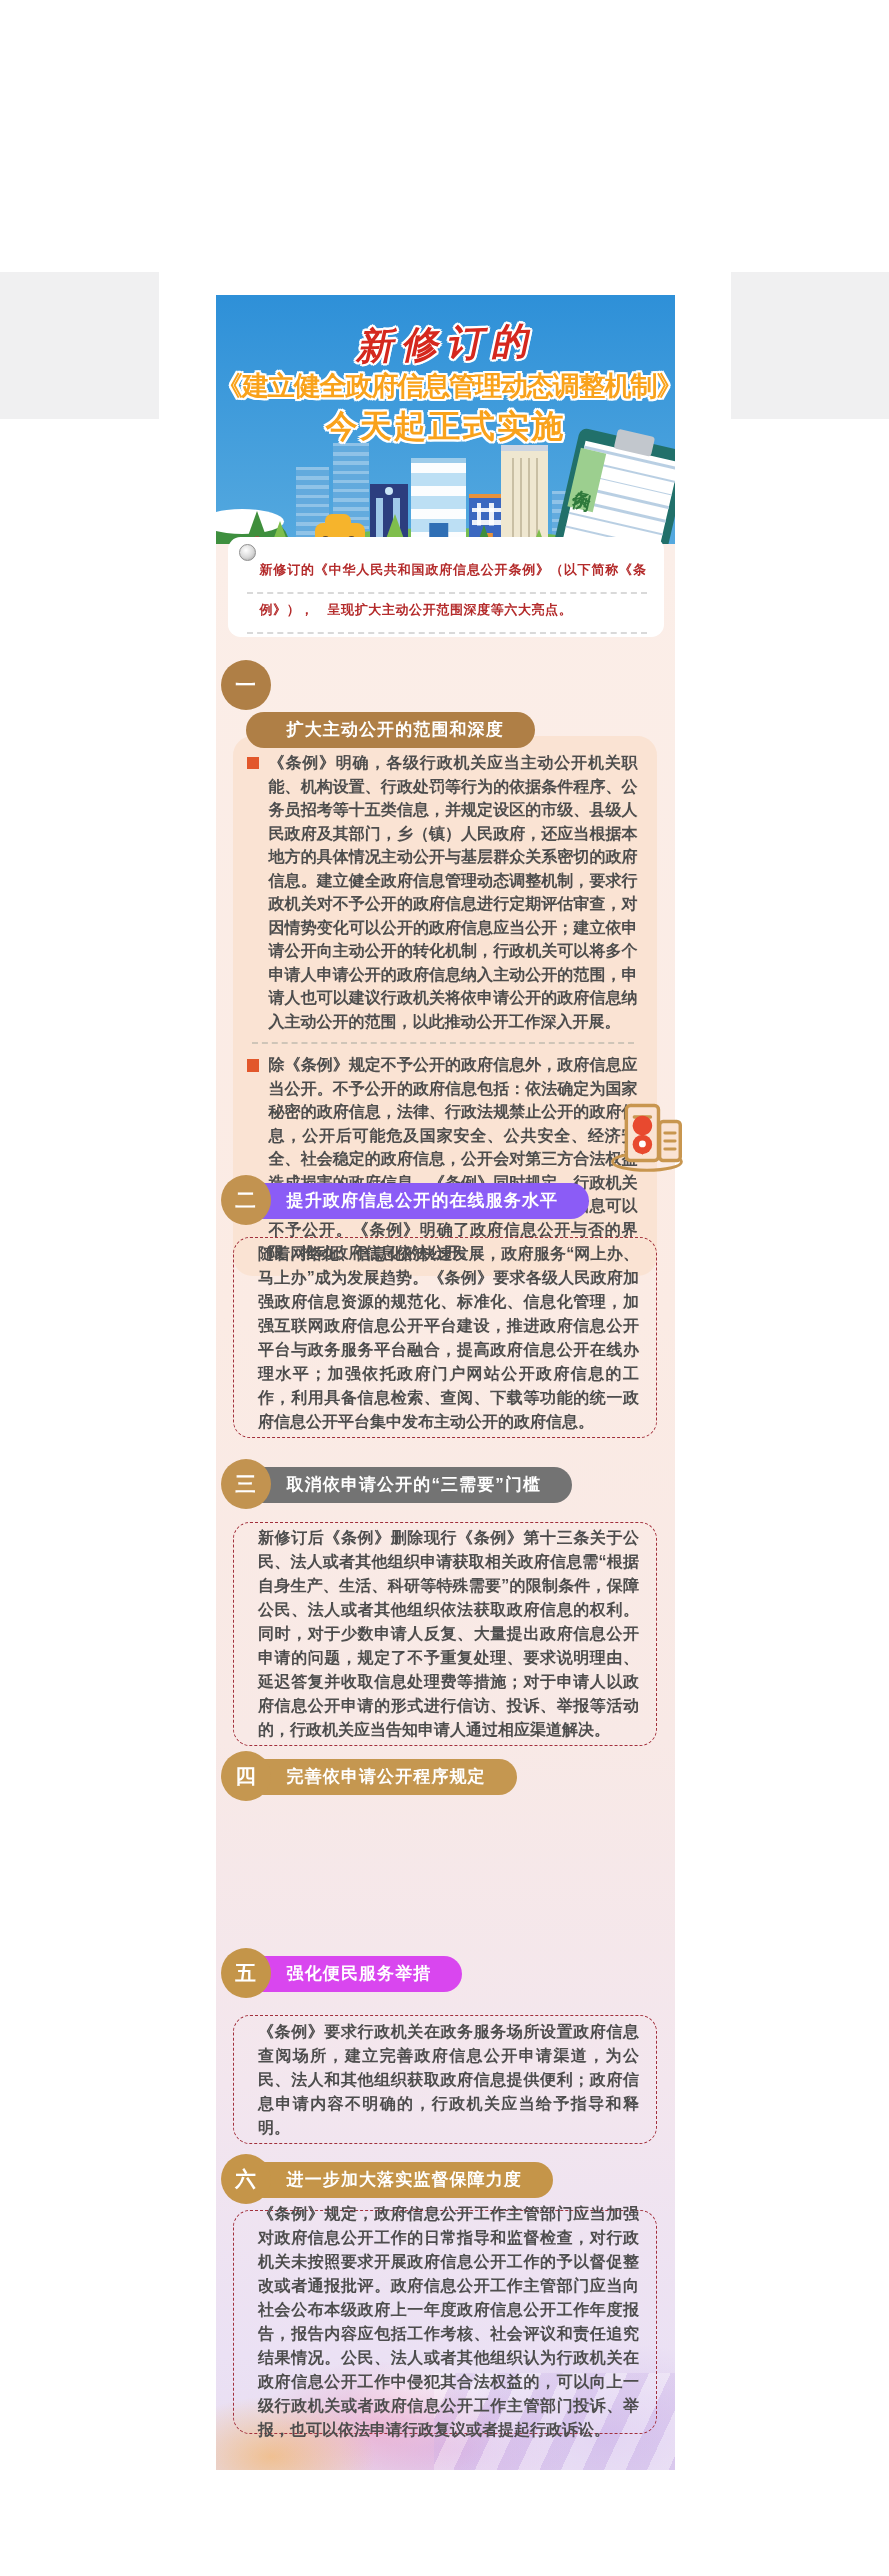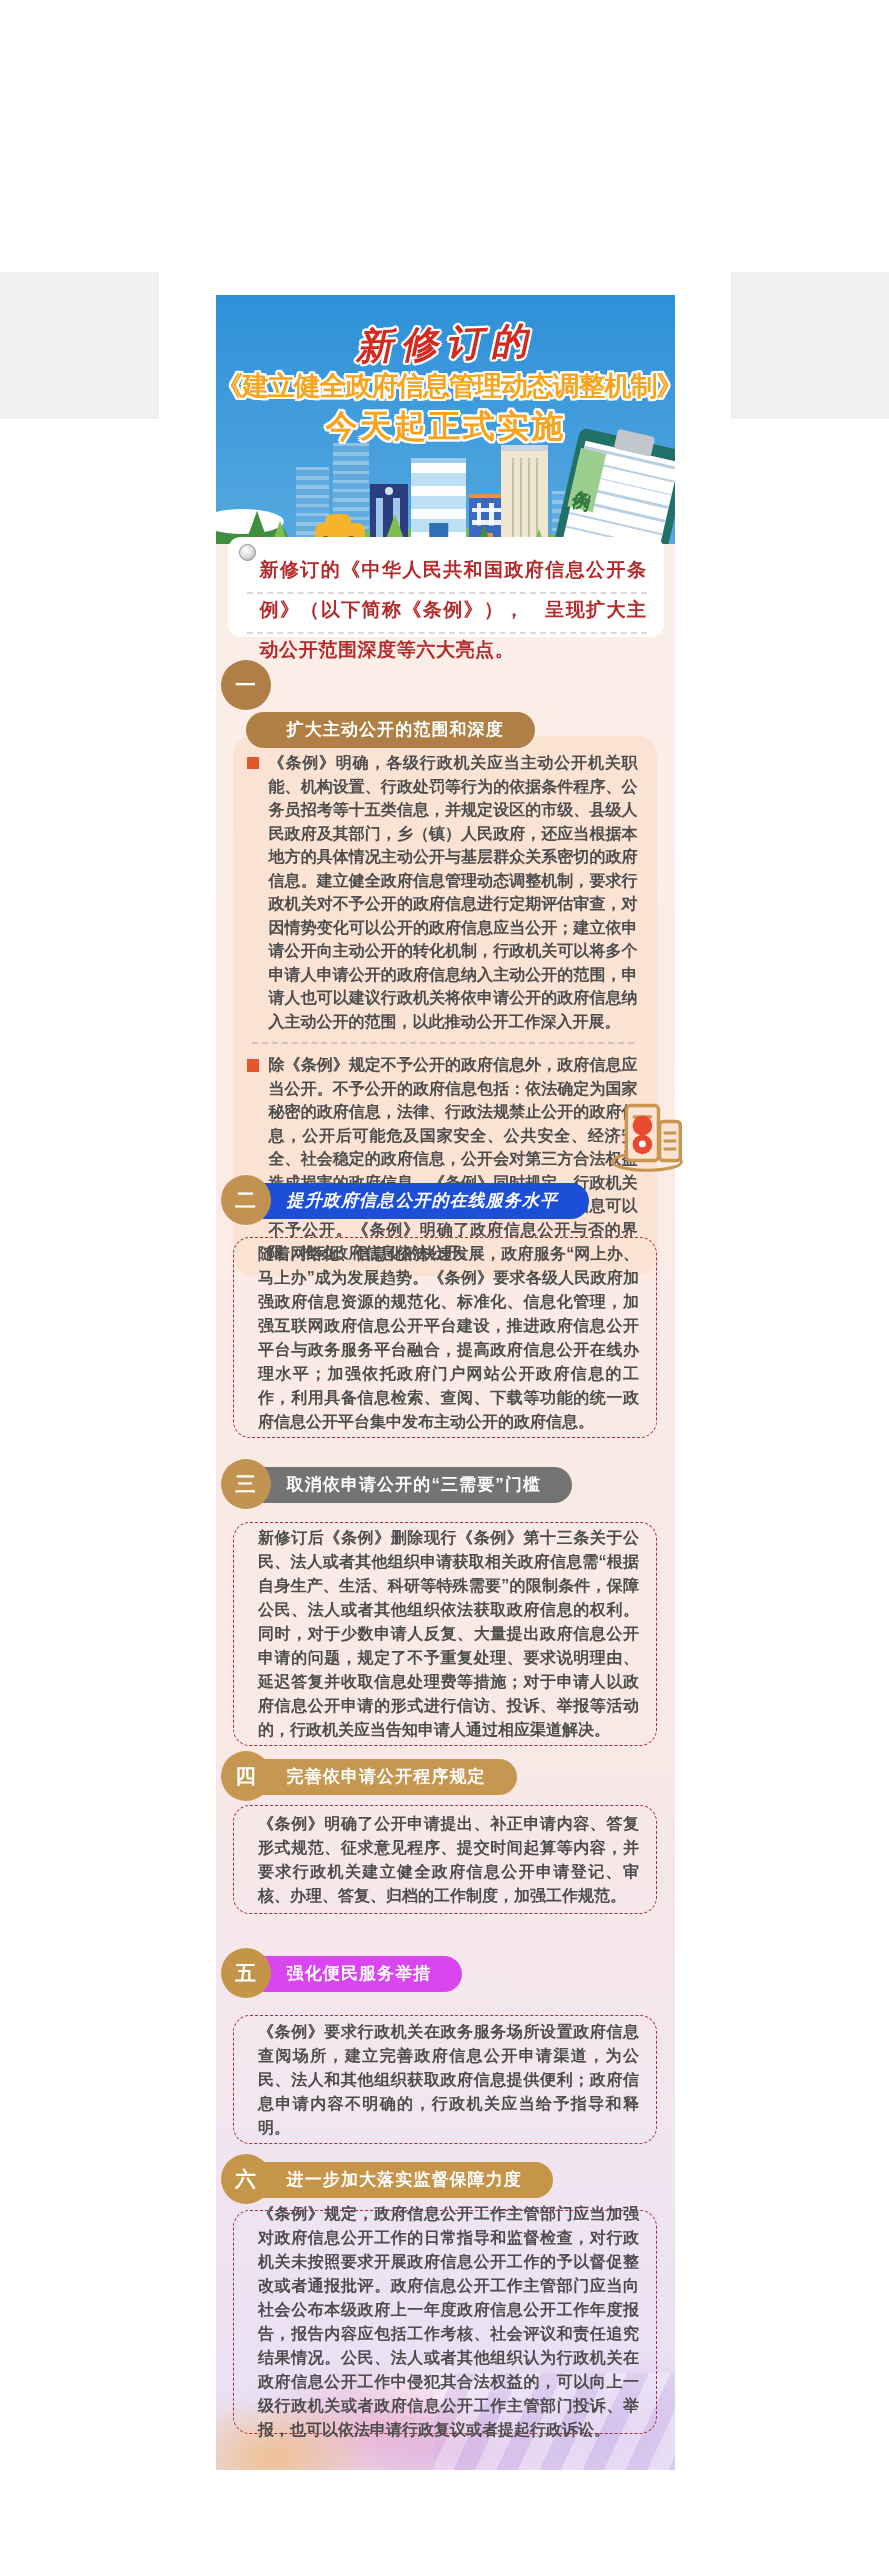--- a/index.html
+++ b/index.html
@@ -83,21 +83,21 @@
         radial-gradient(ellipse 241px 126px at 85% 80%, rgba(210,188,238,.7) 0%, rgba(210,188,238,0) 75%); }
   .footer-stripes { position:absolute; right:0; top:69px; width:241px; height:97px;
       background:repeating-linear-gradient(115deg, rgba(255,255,255,.28) 0 19.5px, rgba(199,174,229,.25) 19.5px 39px); }
 
   
   .intro-card { position:absolute; left:11.5px; top:242px; width:436px; height:100px; background:#fff;
       border-radius:12.6px; z-index:5; }
   .card-pin { position:absolute; left:11.5px; top:6.9px; width:17px; height:17px; border-radius:50%;
       background:radial-gradient(circle at 40% 35%, #ffffff 0%, #D8D8D8 55%, #9A9A9A 100%);
       border:1.7px solid #8F8F8F; }
-  .card-text { position:absolute; left:32px; top:12.6px; width:387px; font-size:19px; font-weight:bold;
+  .card-text { position:absolute; left:32px; top:12.6px; width:387px; font-size:13px; font-weight:bold;
       line-height:40px; letter-spacing:0.6px; text-align:justify; }
   .card-rule { position:absolute; left:19.5px; right:17px; border-top:2.3px dashed var(--rule-gray); }
   .rule-1 { top:55px; } .rule-2 { top:95px; }
 
   
   .sec-head { position:absolute; left:4.6px; height:53px; z-index:3; }
   .num-circle { position:absolute; left:0; top:0; width:50px; height:50px; border-radius:50%; z-index:2;
       display:flex; align-items:center; justify-content:center; color:#fff; font-size:20.6px; font-weight:bold; }
   .head-bar { position:absolute; left:25px; top:8px; height:36px; line-height:36px; border-radius:18px;
       padding:0 31px 0 41px; color:#fff; font-size:17px; font-weight:bold; white-space:nowrap; z-index:1;
@@ -195,42 +195,39 @@
     <rect x="88" y="34" width="36" height="68" rx="6" fill="#FAE3D3" stroke="var(--icon-gold)" stroke-width="6"></rect>
     <line x1="97" y1="54" x2="115" y2="54" stroke="var(--icon-gold)" stroke-width="5" stroke-linecap="round"></line>
     <line x1="97" y1="68" x2="115" y2="68" stroke="var(--icon-gold)" stroke-width="5" stroke-linecap="round"></line>
     <line x1="97" y1="82" x2="115" y2="82" stroke="var(--icon-gold)" stroke-width="5" stroke-linecap="round"></line>
     <path d="M58 58 a17 17 0 1 1 0.1 0 M58 92 l-12 -18 h24 z" fill="var(--icon-pin-orange)"></path>
     <circle cx="58" cy="74" r="17" fill="var(--icon-pin-orange)"></circle>
     <circle cx="58" cy="73" r="6" fill="#ffffff"></circle>
   </svg>
 
   <div class="sec-head h2">
-    <div class="head-bar" style="background-color: #1d4ed8; font-style: italic;">提升政府信息公开的在线服务水平</div>
+    <div class="head-bar" style="background-color: #8b5cf6;">提升政府信息公开的在线服务水平</div>
     <div class="num-circle" style="background-color: rgb(194, 147, 80);">二</div>
   </div>
   <div class="box dashed-box b2">
     <p>随着网络化、信息化的快速发展，政府服务“网上办、马上办”成为发展趋势。《条例》要求各级人民政府加强政府信息资源的规范化、标准化、信息化管理，加强互联网政府信息公开平台建设，推进政府信息公开平台与政务服务平台融合，提高政府信息公开在线办理水平；加强依托政府门户网站公开政府信息的工作，利用具备信息检索、查阅、下载等功能的统一政府信息公开平台集中发布主动公开的政府信息。</p>
   </div>
 
   <div class="sec-head h3">
     <div class="head-bar" style="background-color: #737373;">取消依申请公开的“三需要”门槛</div>
     <div class="num-circle" style="background-color: rgb(194, 147, 80);">三</div>
   </div>
   <div class="box dashed-box b3">
     <p>新修订后《条例》删除现行《条例》第十三条关于公民、法人或者其他组织申请获取相关政府信息需“根据自身生产、生活、科研等特殊需要”的限制条件，保障公民、法人或者其他组织依法获取政府信息的权利。同时，对于少数申请人反复、大量提出政府信息公开申请的问题，规定了不予重复处理、要求说明理由、延迟答复并收取信息处理费等措施；对于申请人以政府信息公开申请的形式进行信访、投诉、举报等活动的，行政机关应当告知申请人通过相应渠道解决。</p>
   </div>
 
   <div class="sec-head h4">
     <div class="head-bar" style="background-color: rgb(197, 151, 80);">完善依申请公开程序规定</div>
     <div class="num-circle" style="background-color: rgb(197, 151, 80);">四</div>
   </div>
-  <div class="box dashed-box b4">
-    <p>《条例》明确了公开申请提出、补正申请内容、答复形式规范、征求意见程序、提交时间起算等内容，并要求行政机关建立健全政府信息公开申请登记、审核、办理、答复、归档的工作制度，加强工作规范。</p>
-  </div>
 
   <div class="sec-head h5">
     <div class="head-bar" style="background-color: #d946ef;">强化便民服务举措</div>
     <div class="num-circle" style="background-color: rgb(196, 149, 73);">五</div>
   </div>
   <div class="box dashed-box b5">
     <p>《条例》要求行政机关在政务服务场所设置政府信息查阅场所，建立完善政府信息公开申请渠道，为公民、法人和其他组织获取政府信息提供便利；政府信息申请内容不明确的，行政机关应当给予指导和释明。</p>
   </div>
 
   <div class="sec-head h6">

